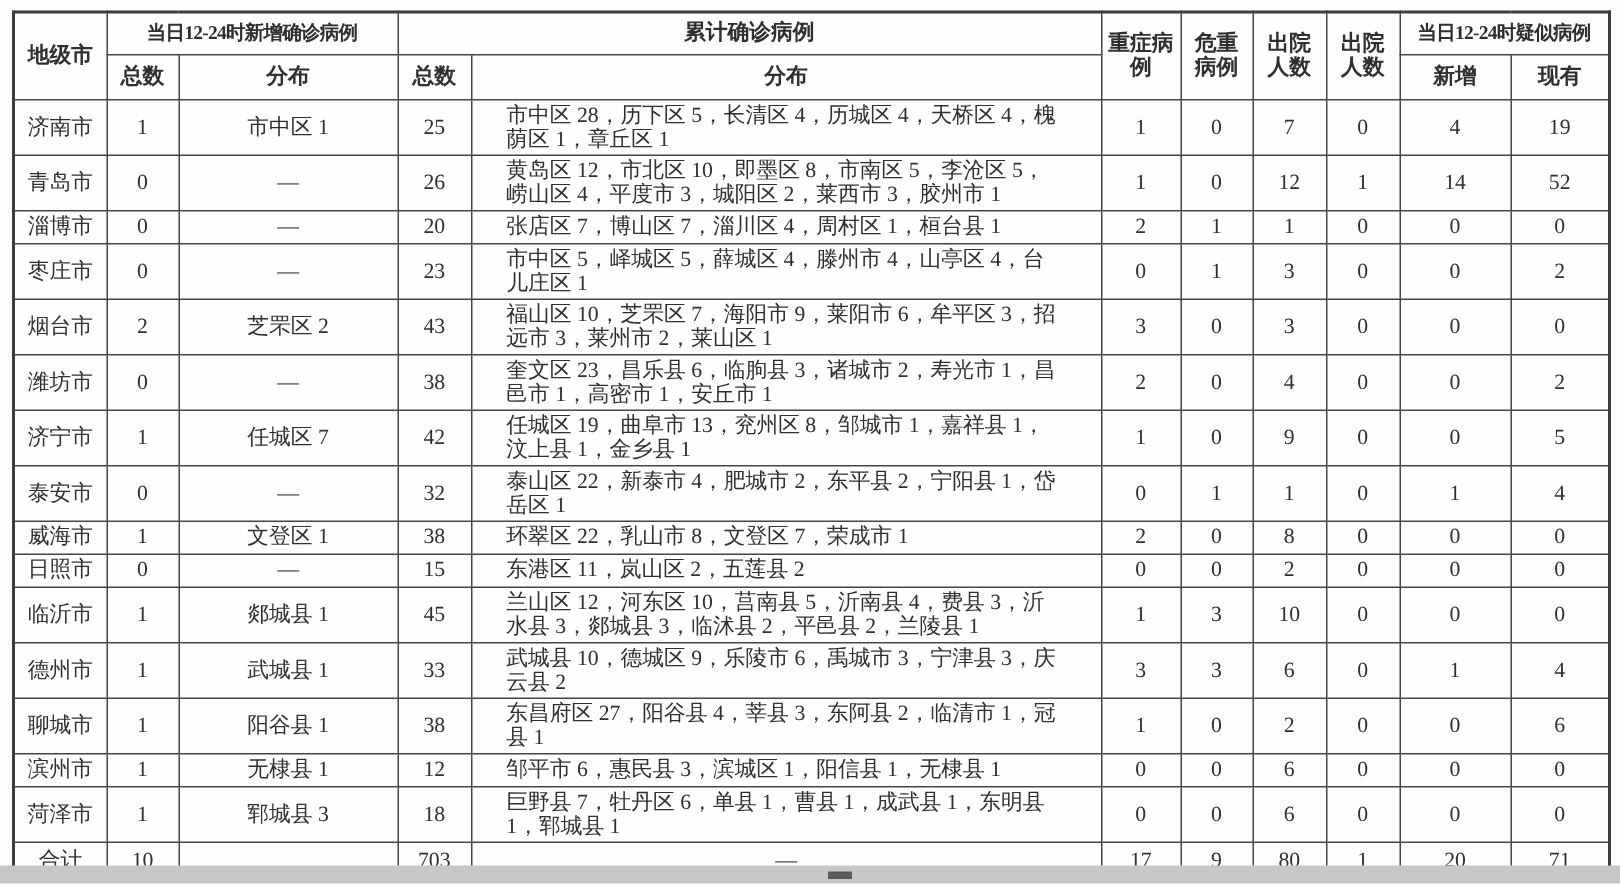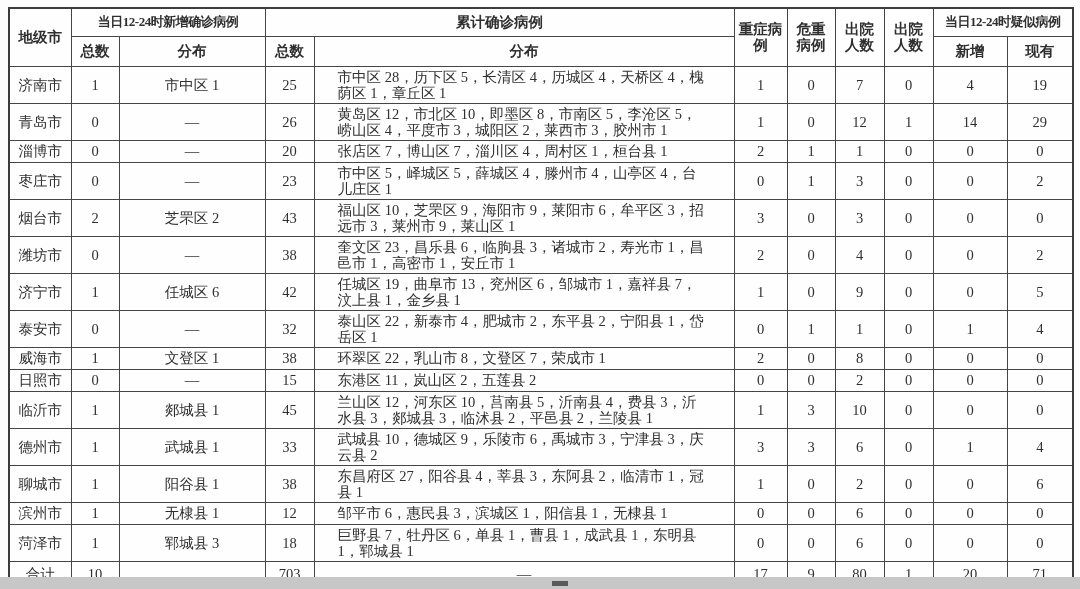--- a/index.html
+++ b/index.html
@@ -97,21 +97,21 @@
     <td>青岛市</td>
     <td>0</td>
     <td>—</td>
     <td>26</td>
     <td class="dist-cell">黄岛区 12，市北区 10，即墨区 8，市南区 5，李沧区 5，崂山区 4，平度市 3，城阳区 2，莱西市 3，胶州市 1</td>
     <td>1</td>
     <td>0</td>
     <td>12</td>
     <td>1</td>
     <td>14</td>
-    <td>29</td>
+    <td>52</td>
   </tr>
       <tr>
     <td>淄博市</td>
     <td>0</td>
     <td>—</td>
     <td>20</td>
     <td class="dist-cell">张店区 7，博山区 7，淄川区 4，周村区 1，桓台县 1</td>
     <td>2</td>
     <td>1</td>
     <td>1</td>
@@ -130,21 +130,21 @@
     <td>3</td>
     <td>0</td>
     <td>0</td>
     <td>2</td>
   </tr>
       <tr>
     <td>烟台市</td>
     <td>2</td>
     <td>芝罘区 2</td>
     <td>43</td>
-    <td class="dist-cell">福山区 10，芝罘区 9，海阳市 9，莱阳市 6，牟平区 3，招远市 3，莱州市 9，莱山区 1</td>
+    <td class="dist-cell">福山区 10，芝罘区 7，海阳市 9，莱阳市 6，牟平区 3，招远市 3，莱州市 2，莱山区 1</td>
     <td>3</td>
     <td>0</td>
     <td>3</td>
     <td>0</td>
     <td>0</td>
     <td>0</td>
   </tr>
       <tr>
     <td>潍坊市</td>
     <td>0</td>
@@ -154,23 +154,23 @@
     <td>2</td>
     <td>0</td>
     <td>4</td>
     <td>0</td>
     <td>0</td>
     <td>2</td>
   </tr>
       <tr>
     <td>济宁市</td>
     <td>1</td>
-    <td>任城区 6</td>
+    <td>任城区 7</td>
     <td>42</td>
-    <td class="dist-cell">任城区 19，曲阜市 13，兖州区 6，邹城市 1，嘉祥县 7，汶上县 1，金乡县 1</td>
+    <td class="dist-cell">任城区 19，曲阜市 13，兖州区 8，邹城市 1，嘉祥县 1，汶上县 1，金乡县 1</td>
     <td>1</td>
     <td>0</td>
     <td>9</td>
     <td>0</td>
     <td>0</td>
     <td>5</td>
   </tr>
       <tr>
     <td>泰安市</td>
     <td>0</td>

